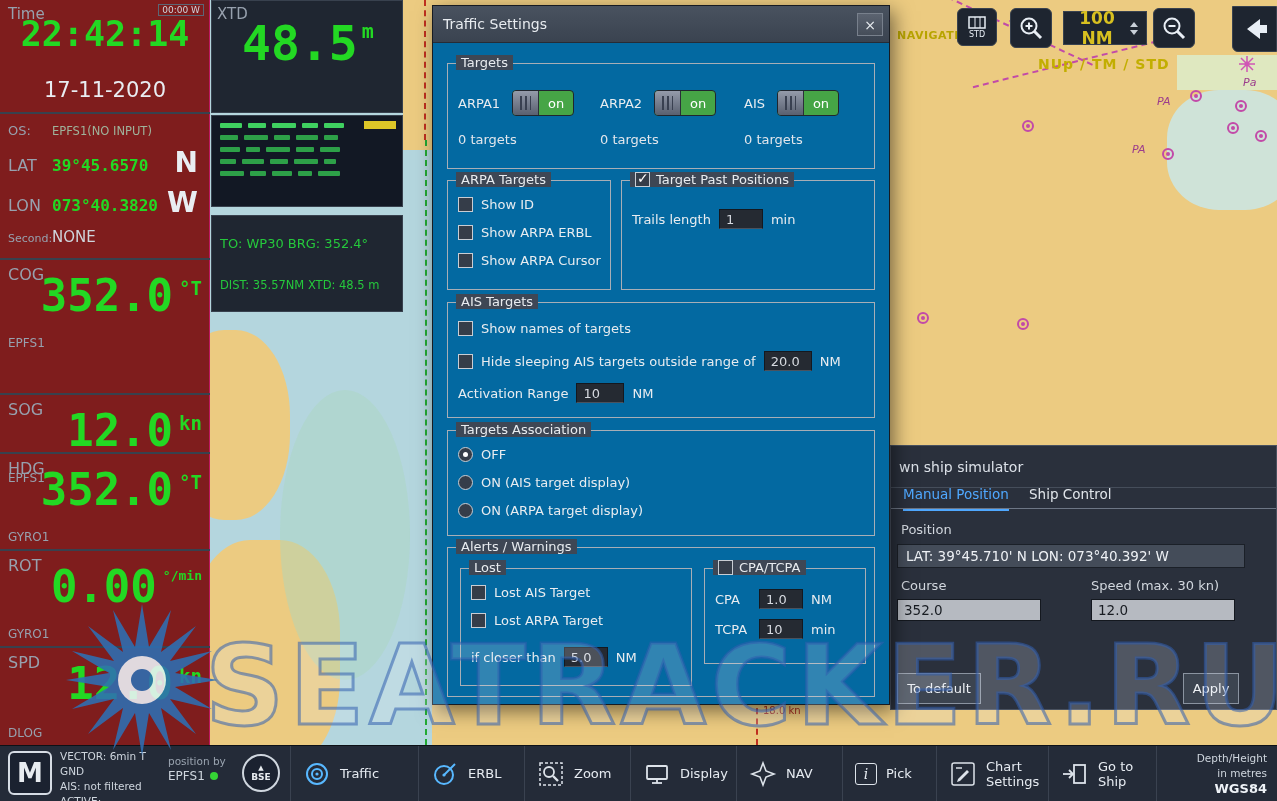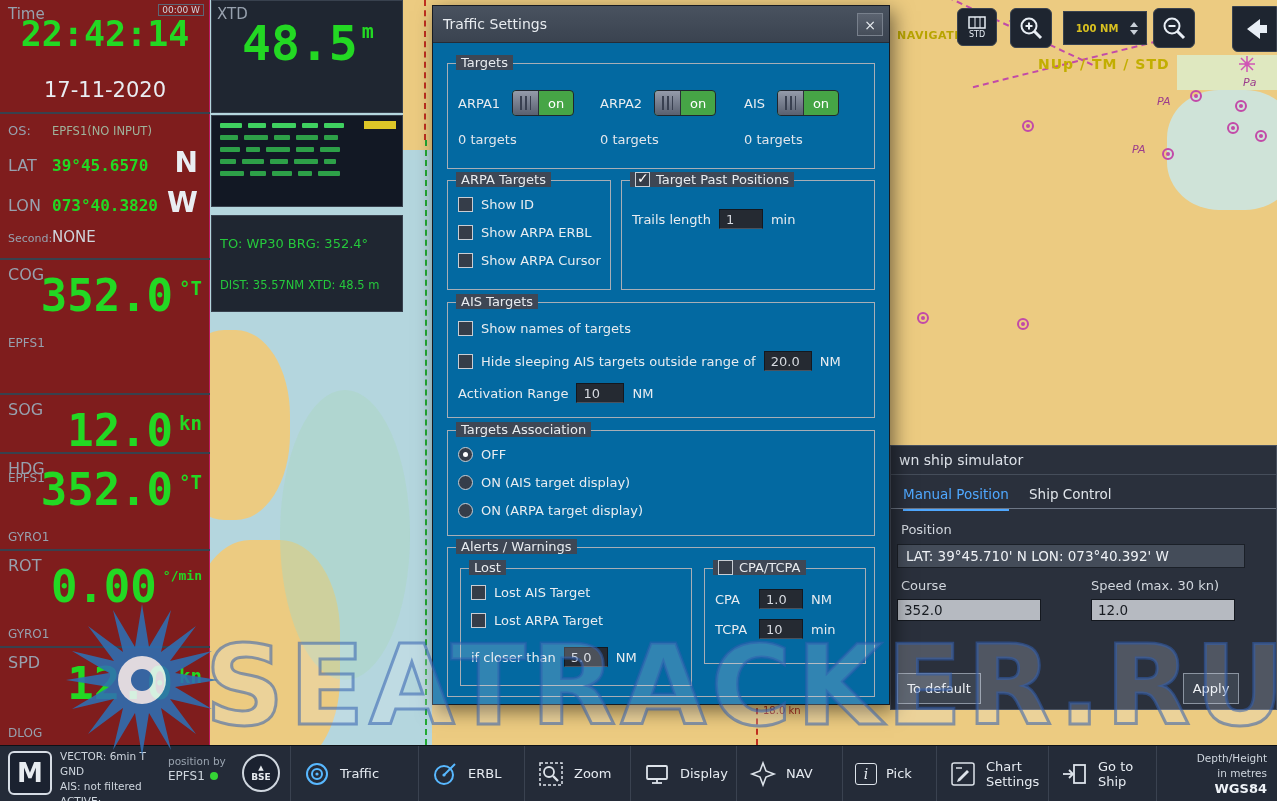--- a/index.html
+++ b/index.html
@@ -34,21 +34,21 @@
 
   
   .rpanel{background:#1f2631;border:1px solid #38414e;z-index:6;}
   .tt-row{display:flex;gap:6px;margin:7px 8px;}
   .tt-bar{height:5px;background:#2da048;border-radius:1px;}
   .tt-head .tt-bar{background:#3fd060;}
 
   
   .topbtn{background:#1e2530;border:1px solid #39424f;border-radius:6px;display:flex;align-items:center;justify-content:center;z-index:15;}
   .scalebox{background:#1e2530;border:1px solid #39424f;display:flex;align-items:center;z-index:15;padding:0 8px;gap:8px;}
-  .scaletxt{color:#d8c020;font-weight:bold;font-size:10px;flex:1;text-align:center;}
+  .scaletxt{color:#d8c020;font-weight:bold;font-size:17px;flex:1;text-align:center;}
   .spin{display:flex;flex-direction:column;gap:3px;}
   .spin i{display:block;width:0;height:0;border-left:4px solid transparent;border-right:4px solid transparent;}
   .spin .up{border-bottom:5px solid #c8cfd8;}
   .spin .dn{border-top:5px solid #c8cfd8;}
 
   
   #dialog{left:432px;top:5px;width:458px;height:700px;background:#0369a1;border:1px solid #171b22;
           box-shadow:4px 6px 18px rgba(0,0,0,.5);z-index:30;}
   #dlg-title{position:absolute;left:0;top:0;right:0;height:37px;background:linear-gradient(180deg,#49525f,#3a4350);
              border-bottom:1px solid #262c36;display:flex;align-items:center;padding:0 10px;font-size:14px;}
@@ -67,21 +67,21 @@
   .toggle .knob{width:26px;height:100%;background:linear-gradient(180deg,#949baa,#596070);border-right:1px solid #2a2f38;position:relative;}
   .toggle .knob::after{content:"";position:absolute;top:5px;bottom:5px;left:7px;right:7px;
          background:repeating-linear-gradient(90deg,#394050 0 2px,transparent 2px 5px);}
   .toggle .onlbl{flex:1;display:flex;align-items:center;justify-content:center;color:#fff;font-size:13px;}
   .tcol{position:absolute;top:26px;width:140px;}
   .tcol .trow{display:flex;align-items:center;gap:12px;}
   .tcol .cnt{margin-top:16px;font-size:13px;color:#e2e6ec;}
 
   
   #sim{left:890px;top:445px;width:387px;height:265px;background:#2a303c;border:1px solid #49515f;z-index:12;}
-  #sim .hdr{position:absolute;left:0;top:0;right:0;height:29px;border-bottom:1px solid #454d5a;display:flex;align-items:center;padding:0 8px;font-size:14px;color:#dce1e8;}
+  #sim .hdr{position:absolute;left:0;top:0;right:0;height:42px;border-bottom:1px solid #454d5a;display:flex;align-items:center;padding:0 8px;font-size:14px;color:#dce1e8;}
   .tab{position:absolute;font-size:13.5px;padding-bottom:6px;}
   .tab.active{color:#4fa8ff;border-bottom:3px solid #4fa8ff;}
   #sim .tabline{position:absolute;left:0;right:0;top:62px;border-top:1px solid #6d7685;}
   .simfield-dark{background:#444c59;border:1px solid #1b2028;color:#eef1f5;height:24px;line-height:22px;padding:0 8px;font-size:13.5px;}
   .simfield-light{background:#b6bac1;border:1px solid #14181f;color:#181c22;height:22px;line-height:20px;padding:0 6px;font-size:13.5px;}
   .simbtn{background:#3c4450;border:1px solid #8a93a0;color:#eef1f5;display:flex;align-items:center;justify-content:center;font-size:13px;}
 
   
   #toolbar{left:0;top:745px;width:1277px;height:56px;background:#242b38;border-top:1px solid #0d1117;z-index:35;display:flex;align-items:stretch;}
   .tb-btn{display:flex;align-items:center;gap:9px;padding:0 12px;border-left:1px solid #3a4250;color:#e6ebf1;font-size:13px;}

